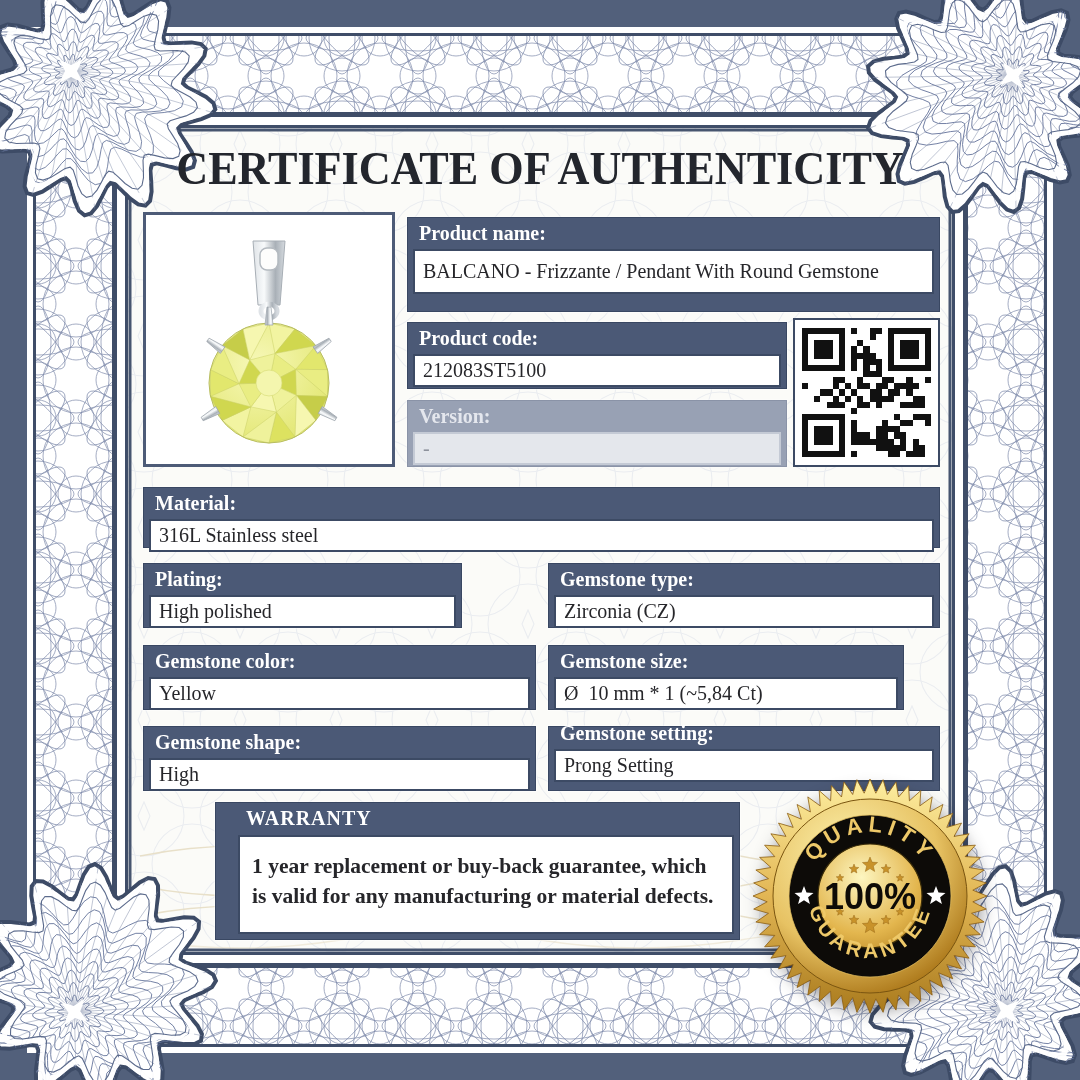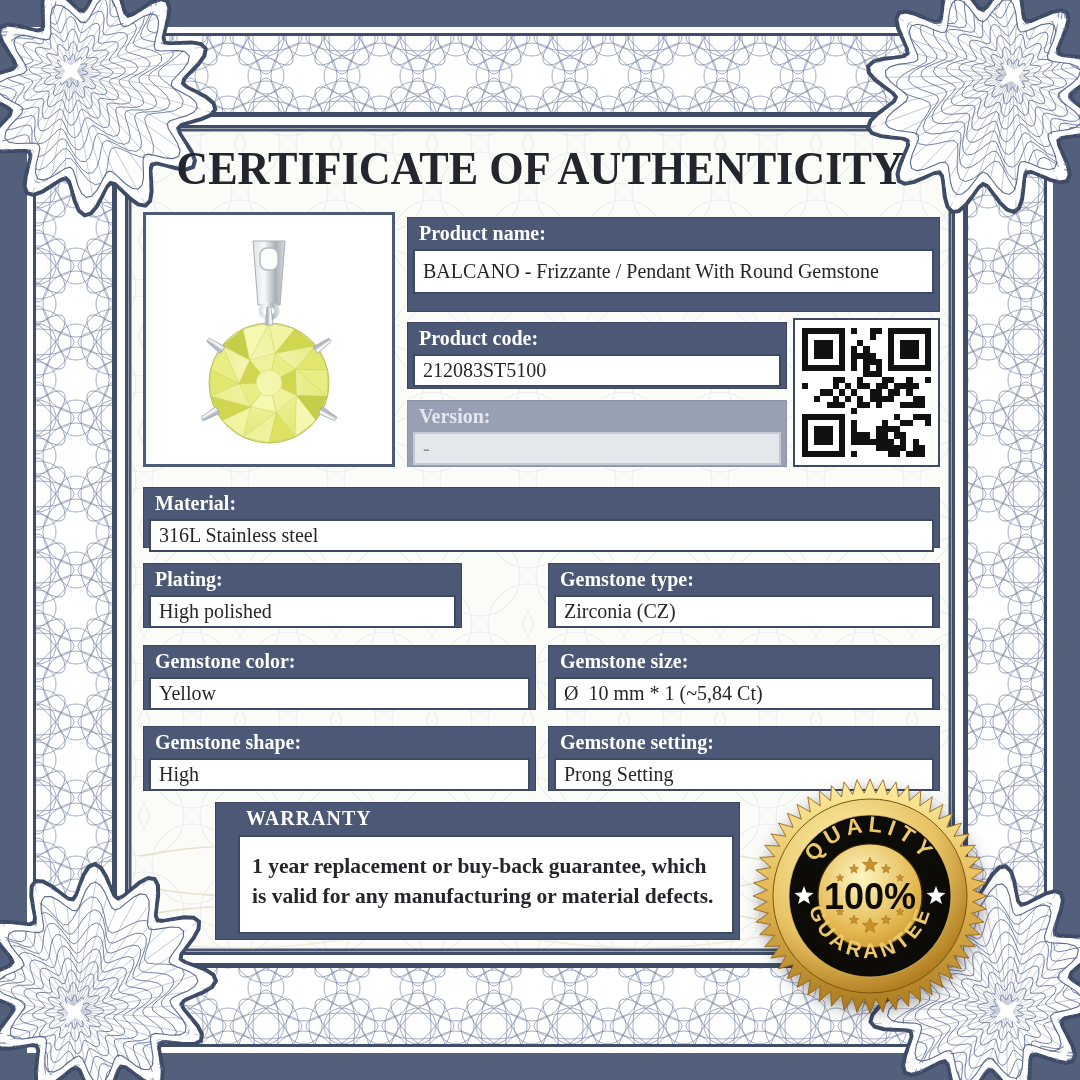--- a/index.html
+++ b/index.html
@@ -565,30 +565,30 @@
   </div>
   <div class="fblock" style="left:548px;top:563px;width:392px;height:65px;">
     <div class="hdr">Gemstone type:</div>
     <div class="val">Zirconia (CZ)</div>
   </div>
 
   <div class="fblock" style="left:143px;top:645px;width:393px;height:65px;">
     <div class="hdr">Gemstone color:</div>
     <div class="val">Yellow</div>
   </div>
-  <div class="fblock" style="left:548px;top:645px;width:392px;height:65px;">
+  <div class="fblock" style="left:548px;top:645px;width:356px;height:65px;">
     <div class="hdr">Gemstone size:</div>
     <div class="val">Ø  10 mm * 1 (~5,84 Ct)</div>
   </div>
 
   <div class="fblock" style="left:143px;top:726px;width:393px;height:65px;">
     <div class="hdr">Gemstone shape:</div>
     <div class="val">High</div>
   </div>
-  <div class="fblock" style="left:548px;top:726px;width:392px;height:65px;">
+  <div class="fblock" style="left:548px;top:726px;width:392px;height:65px;justify-content:center;">
     <div class="hdr">Gemstone setting:</div>
     <div class="val">Prong Setting</div>
   </div>
 
   <div class="warr">
     <div class="hdr">WARRANTY</div>
     <div class="body">1 year replacement or buy-back guarantee, which is valid for any manufacturing or material defects.</div>
   </div>
 
   <div class="badge">

